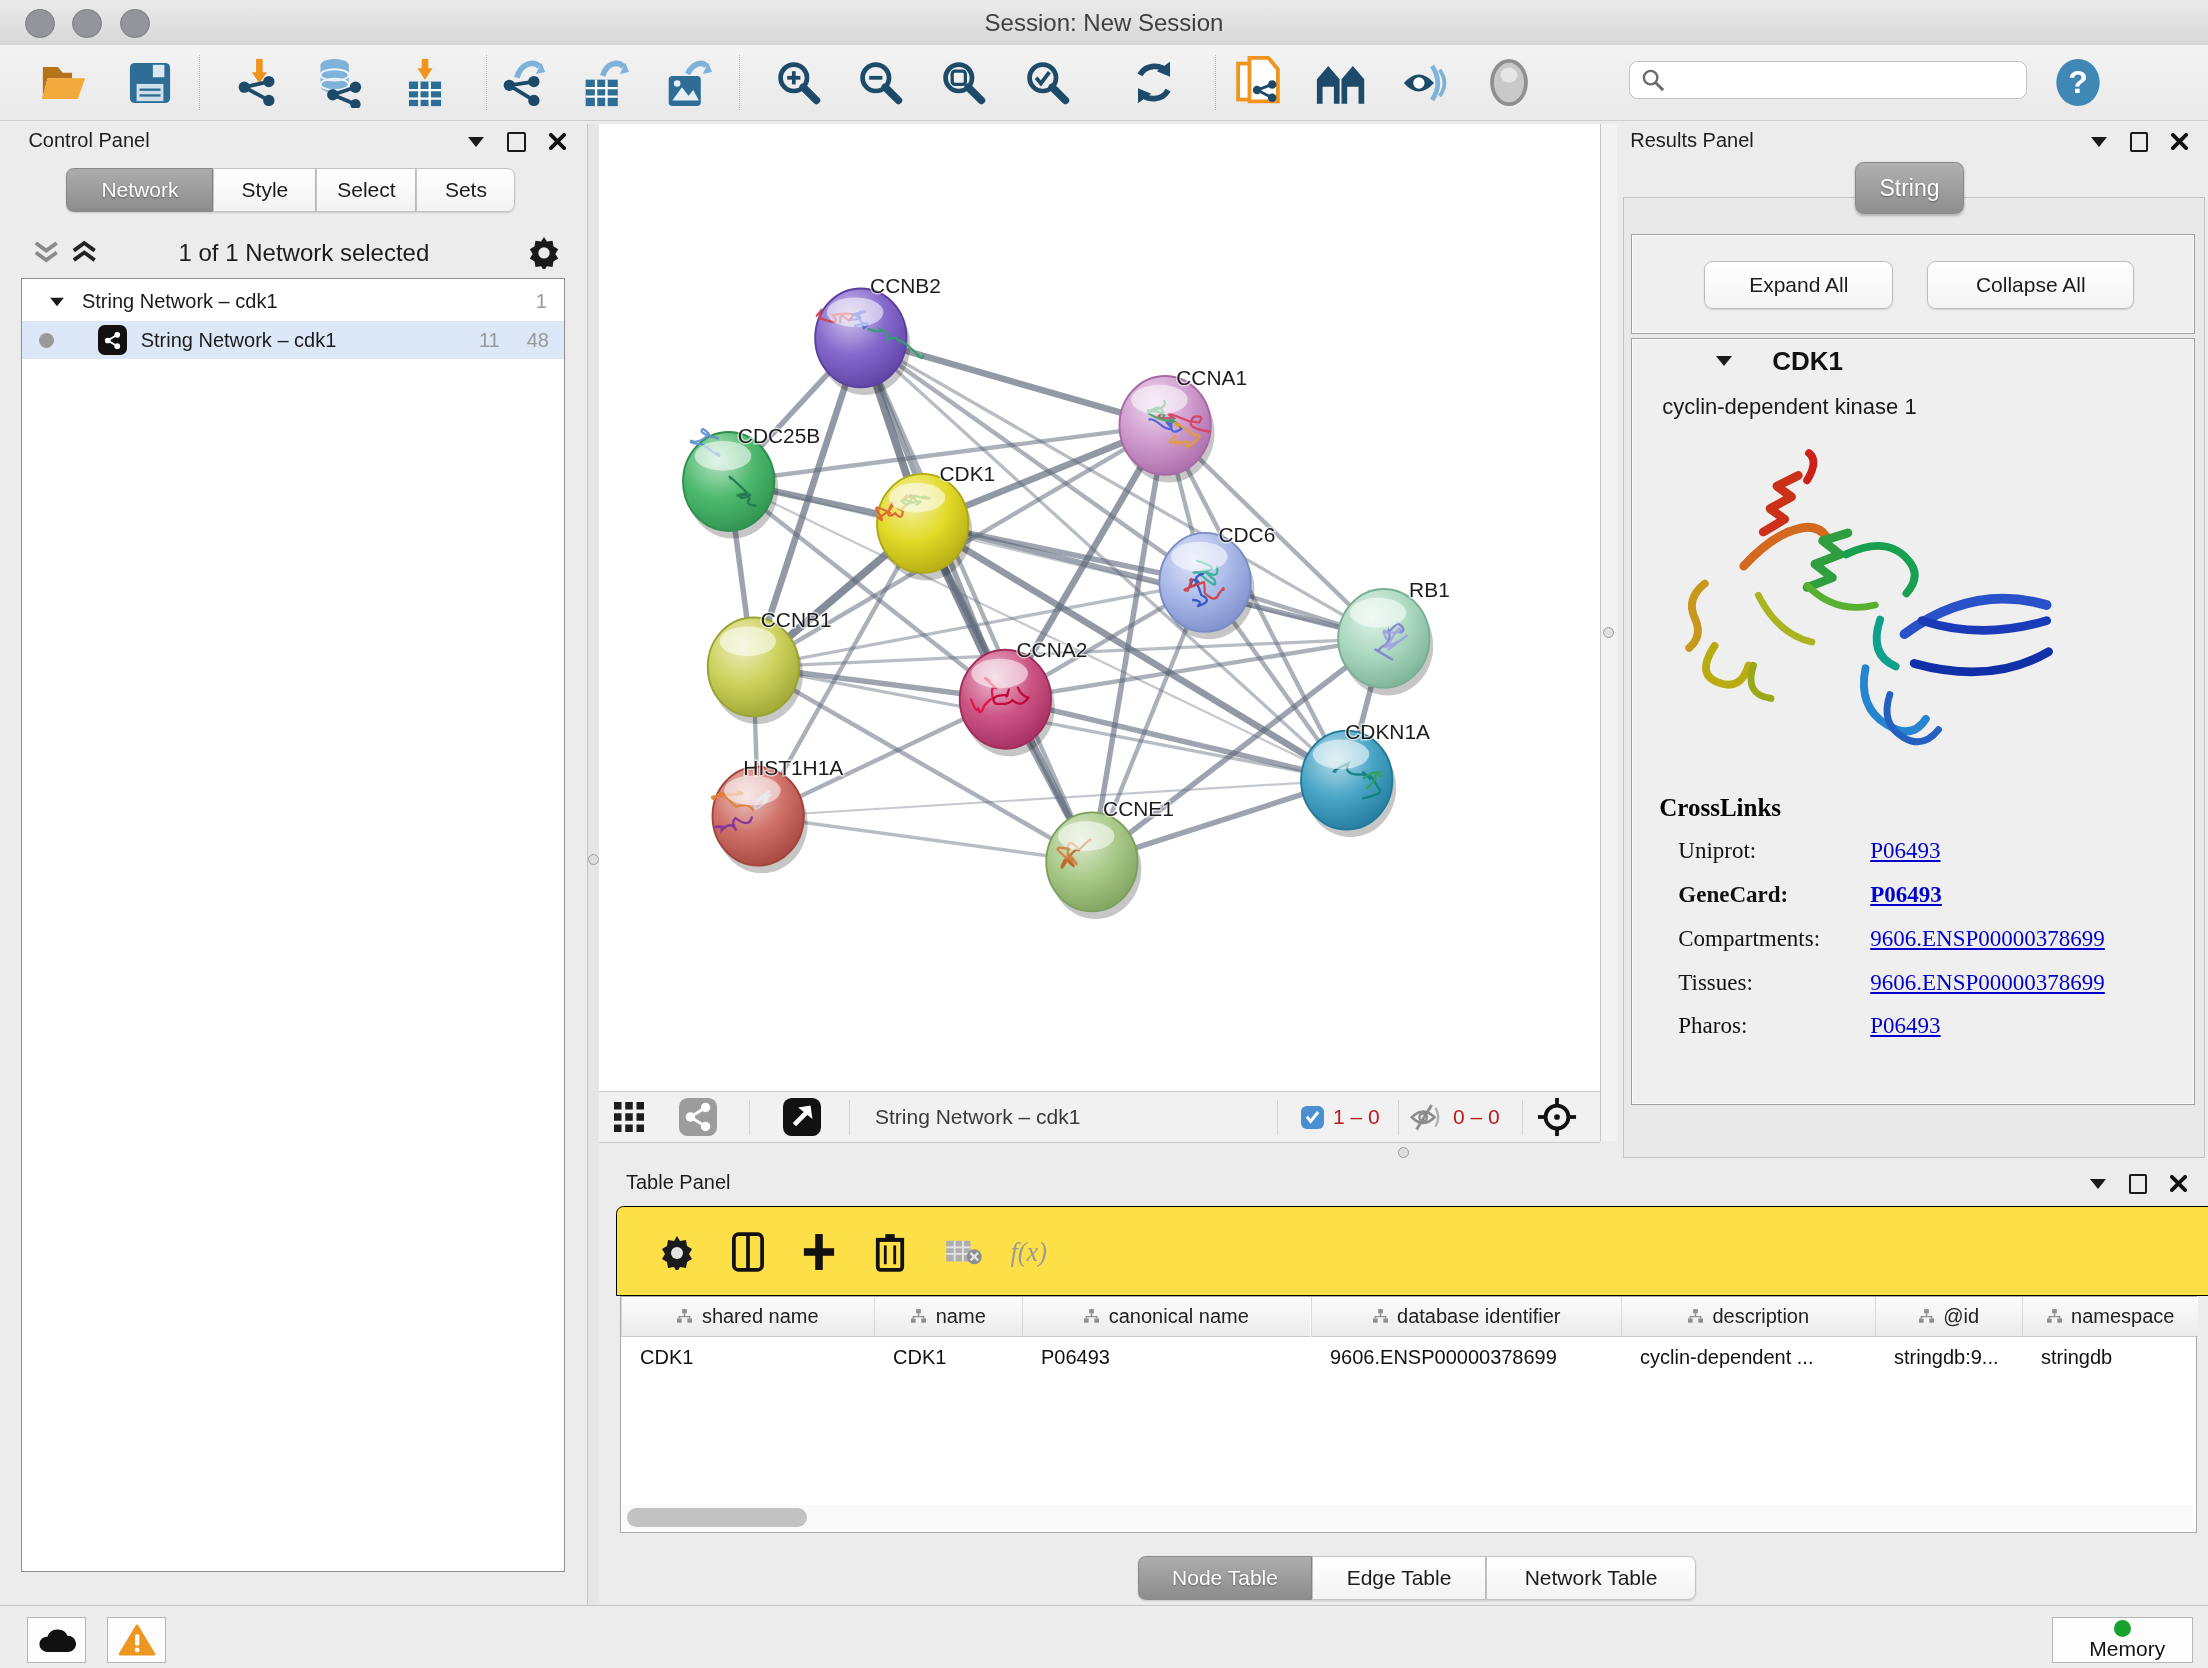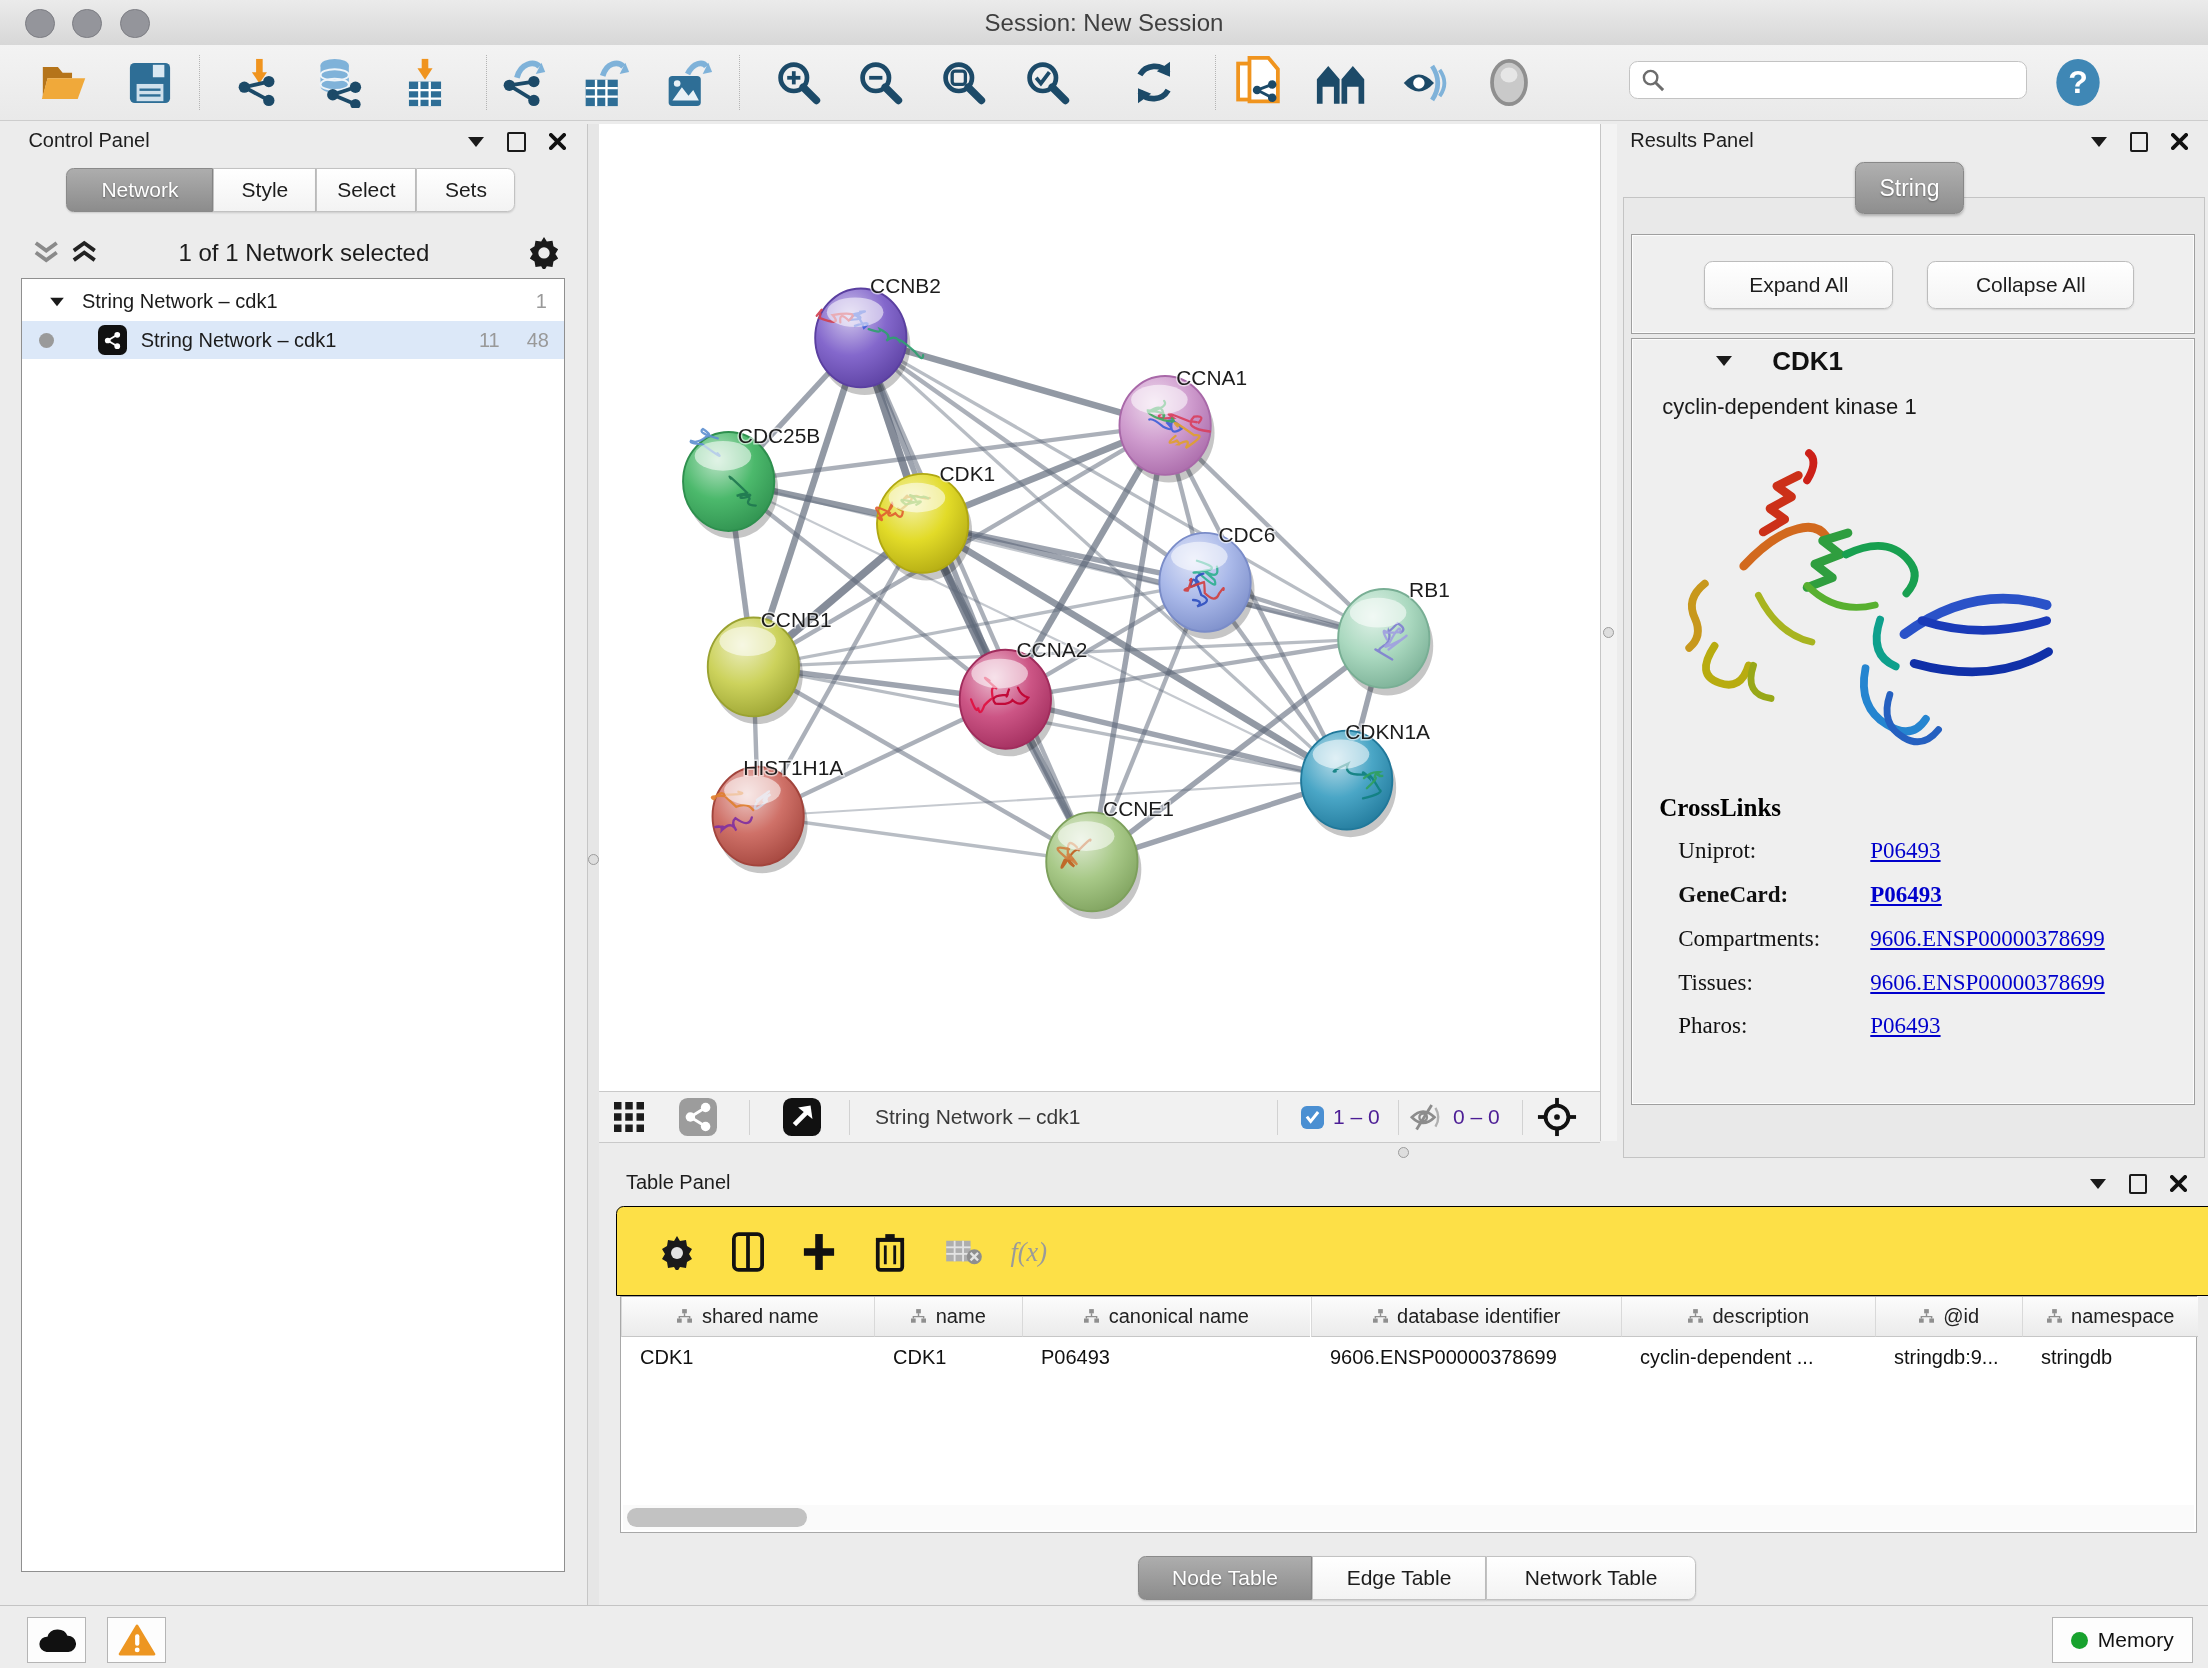--- a/index.html
+++ b/index.html
@@ -52,21 +52,21 @@
   .vsplit{position:absolute;background:#e6e6e6;border-left:1px solid #c6c6c6;border-right:1px solid #c6c6c6;}
   .knob{position:absolute;width:11.4px;height:11.4px;border-radius:50%;background:#dedede;border:1.9px solid #9c9c9c;box-sizing:border-box;}
   .hsplit{position:absolute;left:599px;top:1141px;width:1609px;height:25px;background:#ececec;}
   
   .net-canvas{position:absolute;left:599px;top:124px;width:1001px;height:967px;background:#ffffff;}
   .net-footer{position:absolute;left:599px;top:1091px;width:1001px;height:50px;background:#f1f1f1;
     border-top:1px solid #c9c9c9;border-bottom:1px solid #c9c9c9;}
   .nf-item{position:absolute;top:0;height:50px;display:flex;align-items:center;}
   .nf-sep{position:absolute;top:7.6px;height:35px;border-left:1px solid #d2d2d2;}
   .nf-title{font-size:21px;color:#3a3a3a;}
-  .nf-num{font-size:21px;color:#4c1d95;}
+  .nf-num{font-size:21px;color:#b91c1c;}
   .checkbox{width:23px;height:23px;background:#4a8fd2;border-radius:5.7px;display:flex;align-items:center;justify-content:center;}
   
   .results-panel{position:absolute;left:1617px;top:124px;width:592px;height:1018px;background:#ececec;}
   .rp-outer{position:absolute;left:5.7px;top:73px;width:580px;height:959px;background:#e9e9e9;
     border:1px solid #c4c4c4;}
   .rp-box{position:absolute;left:7.6px;width:562px;background:#efefef;border:1px solid #9f9f9f;box-shadow:inset 0 0 0 1px #fcfcfc;}
   .rp-tab{position:absolute;left:238px;top:38px;width:107px;height:50px;z-index:3;
     background:linear-gradient(#b0b0b0,#8e8e8e);border:1px solid #888;border-radius:8.6px;
     display:flex;align-items:center;justify-content:center;font-size:23px;color:#fff;
     text-shadow:0 1px 1.9px rgba(0,0,0,.4);box-shadow:0 1.9px 2.9px rgba(0,0,0,.25);}
@@ -90,21 +90,21 @@
     gap:9.5px;background:linear-gradient(#fcfcfc,#ebebeb);border-bottom:1px solid #c6c6c6;
     border-left:1px solid #d9d9d9;box-sizing:border-box;font-size:20px;color:#222;overflow:hidden;white-space:nowrap;}
   .tcell{position:absolute;top:40px;height:40px;display:flex;align-items:center;padding-left:19px;
     box-sizing:border-box;font-size:20px;color:#111;overflow:hidden;white-space:nowrap;}
   .hscroll{position:absolute;left:1.9px;top:208px;width:1571px;height:25px;background:#fafafa;}
   .hthumb{position:absolute;left:3.8px;top:2.9px;width:180px;height:19px;background:#c2c2c2;border-radius:9.5px;}
   .tp-tabs{position:absolute;left:530px;top:390px;display:flex;padding-left:9px;}
   
   .statusbar{position:absolute;left:0;top:1605px;width:2208px;height:63px;background:#ededed;border-top:1.9px solid #c4c4c4;}
   .sb-btn{position:absolute;top:11.4px;height:46px;background:#fdfdfd;border:1.9px solid #b5b5b5;
-    display:flex;align-items:center;justify-content:center;box-sizing:border-box;}
+    display:flex;align-items:center;justify-content:center;box-sizing:border-box;flex-direction:column;}
   .mem-label{font-size:21px;color:#111;margin-left:9.5px;}
   .greendot{width:17px;height:17px;border-radius:50%;background:#18a22e;}
   svg{display:block;}
 </style>
 </head>
 <body>
 
 <div class="titlebar">
   <div class="tl-dot" style="left:25px"></div>
   <div class="tl-dot" style="left:72px"></div>

